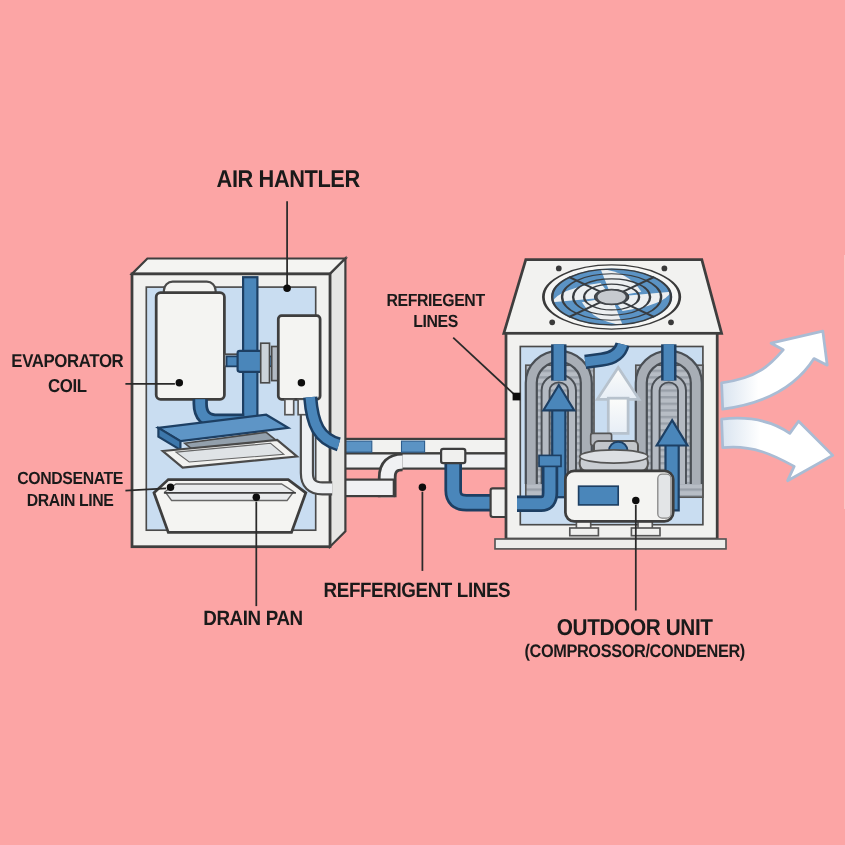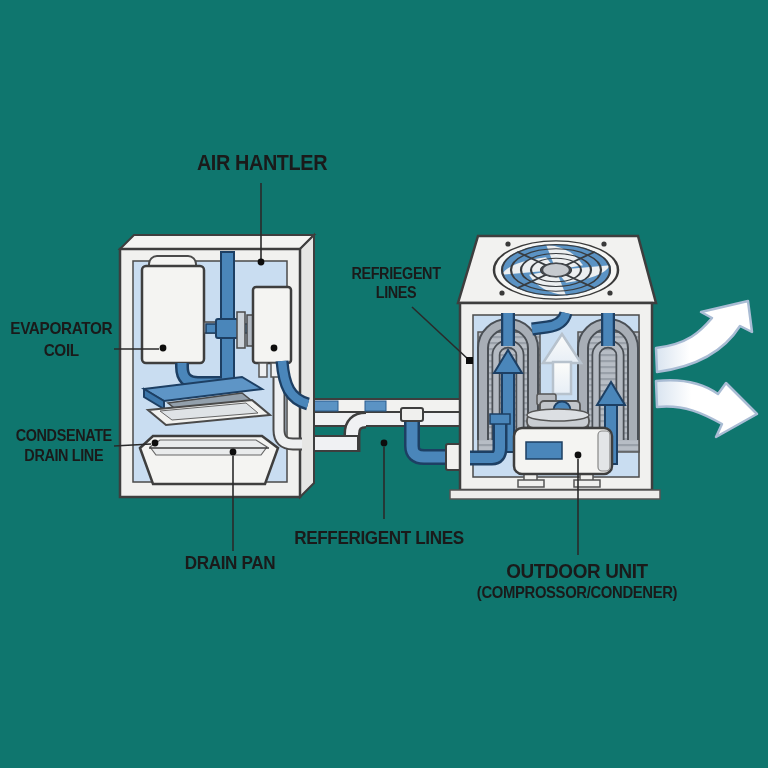--- a/index.html
+++ b/index.html
@@ -1,17 +1,17 @@
 <!DOCTYPE html>
 <html><head>
 <meta charset="utf-8">
 <style>
   html,body { margin:0; padding:0; background:#ffffff; }
   #canvas {
-    position:relative; width:768px; height:768px; background:#0f766e;
+    position:relative; width:768px; height:768px; background:#fca5a5;
     overflow:hidden; font-family:"Liberation Sans", sans-serif;
   }
   #art { position:absolute; left:0; top:0; }
   .lbl {
     position:absolute; font-family:"Liberation Sans", sans-serif;
     font-weight:700; color:#1a1a1a; white-space:nowrap;
     text-align:center; letter-spacing:-0.4px;
   }
   .lbl.centered { transform:translateX(-50%) scaleX(0.9); transform-origin:50% 0; }
   .lbl.rightblock { transform:scaleX(0.9); transform-origin:100% 0; }

